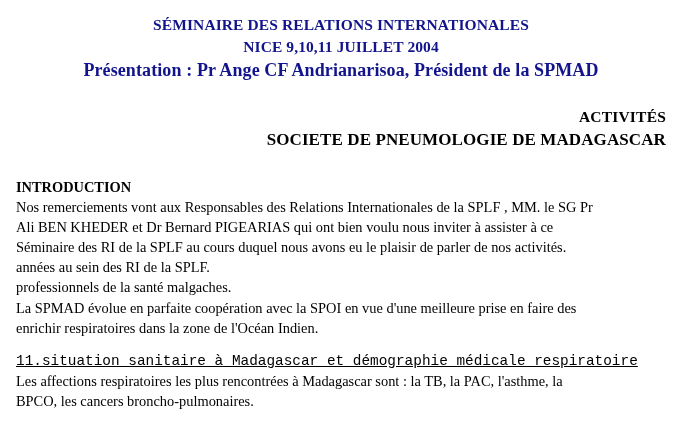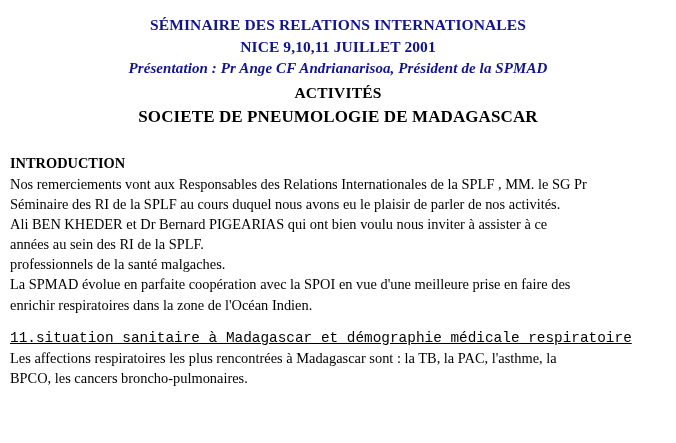--- a/index.html
+++ b/index.html
@@ -11,44 +11,43 @@
     height: 443px;
     background: #ffffff;
     font-family: "Liberation Serif", serif;
     color: #000000;
     overflow: hidden;
   }
   .page {
     width: 676px;
     height: 443px;
     box-sizing: border-box;
-    padding: 14px 10px 0 10px;
+    padding: 14px 10px 0 16px;
     position: relative;
   }
   .header-block {
     text-align: center;
     color: #12148c;
     font-weight: bold;
     font-size: 15.5px;
     line-height: 1.42;
     letter-spacing: 0.1px;
   }
   .header-line {
     display: block;
     white-space: nowrap;
   }
   .header-line.l3 {
-    font-size: 15px;
-    font-style: italic;
+    font-size: 18px;
   }
   .title-block {
-    text-align: center;
+    text-align: right;
     color: #000000;
     font-weight: bold;
-    margin-top: 3px;
+    margin-top: 22px;
     line-height: 1.45;
   }
   .title-line-1 {
     font-size: 15.5px;
     display: block;
     letter-spacing: 0.2px;
   }
   .title-line-2 {
     font-size: 17px;
     display: block;
@@ -78,36 +77,36 @@
     font-family: Liberation Mono, monospace;
   }
 </style>
 </head>
 <body>
 
 <div class="page">
 
   <div class="header-block">
     <span class="header-line l1">SÉMINAIRE DES RELATIONS INTERNATIONALES</span>
-    <span class="header-line l2">NICE 9,10,11 JUILLET 2001</span>
+    <span class="header-line l2">NICE 9,10,11 JUILLET 2004</span>
     <span class="header-line l3">Présentation : Pr Ange CF Andrianarisoa, Président de la SPMAD</span>
   </div>
 
   <div class="title-block">
     <span class="title-line-1">ACTIVITÉS</span>
     <span class="title-line-2">SOCIETE DE PNEUMOLOGIE DE MADAGASCAR</span>
   </div>
 
   <div class="body-block">
 
     <span class="section-heading">INTRODUCTION</span>
 
     <span class="para">Nos remerciements vont aux Responsables des Relations Internationales de la SPLF , MM. le SG Pr</span>
+    <span class="para">Ali BEN KHEDER et Dr Bernard PIGEARIAS qui ont bien voulu nous inviter à assister à ce</span>
     <span class="para">Séminaire des RI de la SPLF au cours duquel nous avons eu le plaisir de parler de nos activités.</span>
-    <span class="para">Ali BEN KHEDER et Dr Bernard PIGEARIAS qui ont bien voulu nous inviter à assister à ce</span>
 
     <span class="para">années au sein des RI de la SPLF.</span>
 
     <span class="para">professionnels de la santé malgaches.</span>
 
     <span class="para">La SPMAD évolue en parfaite coopération avec la SPOI en vue d'une meilleure prise en faire des</span>
     <span class="para">enrichir respiratoires dans la zone de l'Océan Indien.</span>
 
     <div class="para-spacer"></div>
 

